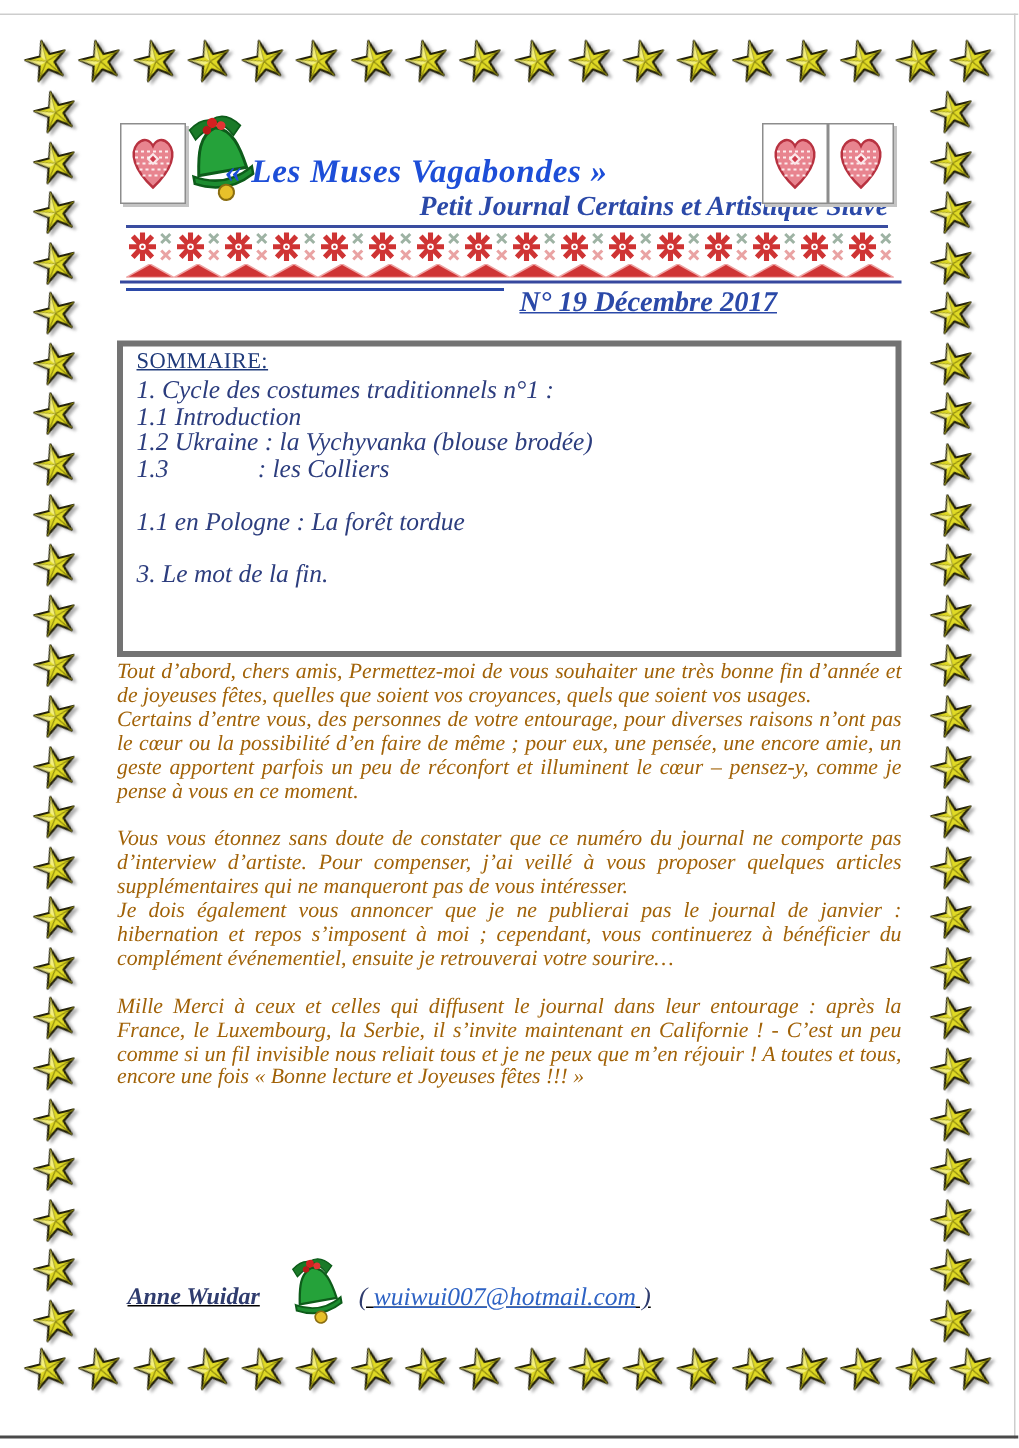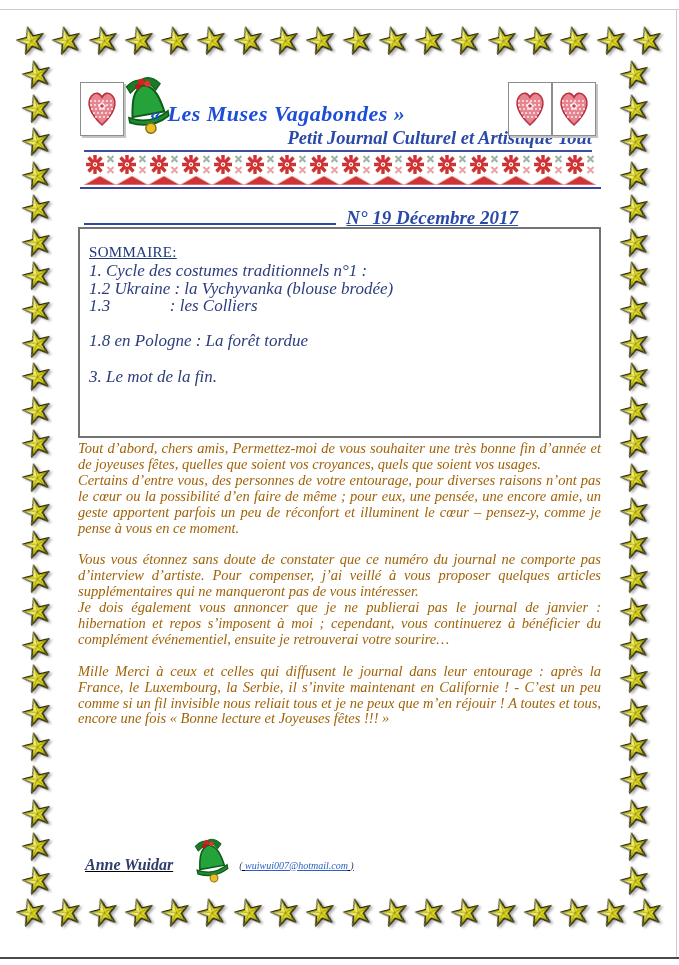--- a/index.html
+++ b/index.html
@@ -33,38 +33,38 @@
   .subtitle-row{position:absolute;left:84px;top:128px;width:508px;text-align:right;border-bottom:2px solid #3a4da0;padding-bottom:1px;}
   .subtitle{font-size:18.5px;font-weight:bold;font-style:italic;color:#2b49a8;white-space:nowrap;}
 
   
   .band{position:absolute;left:84px;top:153px;width:512px;}
   .band-motifs{display:flex;height:23px;overflow:hidden;}
   .band-zigzag{display:block;margin-top:0;}
   .band-rule{position:absolute;left:80px;top:187px;width:521px;height:2px;background:#36489e;}
 
   
-  .date-row{position:absolute;left:84px;top:191px;width:434px;display:flex;align-items:flex-end;margin-top:16px;}
+  .date-row{position:absolute;left:84px;top:191px;width:434px;display:flex;}
   .date-leader{flex:1;border-bottom:2px solid #2b49a8;height:1px;margin-bottom:4px;}
   .issue-number{font-size:19px;font-weight:bold;font-style:italic;color:#2b49a8;text-decoration:underline;white-space:nowrap;padding-left:10px;}
 
   
-  .sommaire-box{position:absolute;left:78px;top:227px;width:523px;height:211px;border:2px solid #737373;box-sizing:border-box;padding:14px 9px;}
+  .sommaire-box{position:absolute;left:78px;top:227px;width:523px;height:211px;border:4px solid #737373;box-sizing:border-box;padding:1px 9px;}
   .sommaire-heading{font-size:15px;color:#1f3a7a;text-decoration:underline;letter-spacing:.3px;line-height:19px;}
   .sommaire-items p{margin:0;font-size:17px;font-style:italic;color:#2c3d7e;line-height:17.6px;white-space:pre-wrap;}
 
   
   .body-text{position:absolute;left:78px;top:441px;width:523px;}
   .body-text p{margin:0;text-align:justify;font-size:14.5px;line-height:15.9px;font-style:italic;color:#a16207;}
 
   
   .signature{position:absolute;left:85px;top:839px;display:flex;align-items:center;text-decoration:underline;}
   .sig-name{font-size:16px;font-weight:bold;font-style:italic;color:#2f3c6e;}
   .bell.sig-bell{position:relative;width:48px;height:52px;margin-left:14px;margin-right:4px;top:-4px;}
-  .sig-email-wrap{font-size:10px;font-style:italic;color:#2f3c6e;white-space:nowrap;}
+  .sig-email-wrap{font-size:17px;font-style:italic;color:#2f3c6e;white-space:nowrap;}
   .email-link{color:#2d62c4;text-decoration:underline;cursor:pointer;}
 </style>
 </head>
 <body>
 
 <div class="hairline-top"></div>
 <div class="hairline-right"></div>
 <div class="hairline-bottom"></div>
 
 <div class="star-row top">
@@ -604,21 +604,21 @@
     <circle cx="22" cy="40" r="3.6" fill="#e8c02a" stroke="#8a6d10" stroke-width="1"></circle>
     <path d="M10,8 Q18,2 24,7 Q17,9 12,13 Z" fill="#1a7a28" stroke="#0d5c1a" stroke-width="0.8"></path>
     <path d="M34,10 Q28,2 21,5 Q27,8 30,14 Z" fill="#1a7a28" stroke="#0d5c1a" stroke-width="0.8"></path>
     <circle cx="21" cy="6.5" r="2.4" fill="#d42020"></circle>
     <circle cx="25" cy="8.5" r="2.1" fill="#e23434"></circle>
     <circle cx="18" cy="9.5" r="2" fill="#b81818"></circle>
   </svg>
 </div>
 <div class="page-title">« Les Muses Vagabondes »</div>
 <div class="subtitle-row">
-  <span class="subtitle">Petit Journal Culturel et Artistique Tout</span>
+  <span class="subtitle">Petit Journal Certains et Artistique Slave</span>
 </div>
 <div class="heart-box hr1">
   <svg width="36" height="42" viewBox="0 0 36 42">
     <path d="M18,37 C5,25 2.5,14 7.5,8 C11.5,3.4 16,5.2 18,9.4 C20,5.2 24.5,3.4 28.5,8 C33.5,14 31,25 18,37 Z" fill="#e8848f" stroke="#b83240" stroke-width="1.6"></path>
     <path d="M6,13 H30 M6,17 H30 M7,21 H29 M9,25 H27 M11,29 H25" stroke="#ffffff" stroke-width="1.4" stroke-dasharray="2,2" opacity="0.85" fill="none"></path>
     <rect x="15" y="15" width="6" height="6" transform="rotate(45 18 18)" fill="#ffffff" opacity="0.8"></rect>
     <rect x="16.5" y="16.5" width="3" height="3" transform="rotate(45 18 18)" fill="#cf3d4d"></rect>
   </svg>
 </div>
 <div class="heart-box hr2">
@@ -769,24 +769,25 @@
 <div class="date-row">
   <div class="date-leader"></div>
   <span class="issue-number">N° 19 Décembre 2017</span>
 </div>
 
 <div class="sommaire-box">
   <div class="sommaire-heading">SOMMAIRE:</div>
   <div class="sommaire-items">
 
   <p>1. Cycle des costumes traditionnels n°1 :</p>
+      <p>1.1 Introduction</p>
       <p>1.2 Ukraine : la Vychyvanka (blouse brodée)</p>
       <p>1.3&nbsp;&nbsp;&nbsp;&nbsp;&nbsp;&nbsp;&nbsp;&nbsp;&nbsp;&nbsp;&nbsp;&nbsp;&nbsp;&nbsp;: les Colliers</p>
       <p>&nbsp;</p>
-      <p>1.8 en Pologne : La forêt tordue</p>
+      <p>1.1 en Pologne : La forêt tordue</p>
       <p>&nbsp;</p>
       <p>3. Le mot de la fin.</p>
     </div>
 </div>
 
 <div class="body-text">
 
 <p>Tout d’abord, chers amis, Permettez-moi de vous souhaiter une très bonne fin d’année et de joyeuses fêtes, quelles que soient vos croyances, quels que soient vos usages.</p>
     <p>Certains d’entre vous, des personnes de votre entourage, pour diverses raisons n’ont pas le cœur ou la possibilité d’en faire de même ; pour eux, une pensée, une encore amie, un geste apportent parfois un peu de réconfort et illuminent le cœur – pensez-y, comme je pense à vous en ce moment.</p>
     <p>&nbsp;</p>

